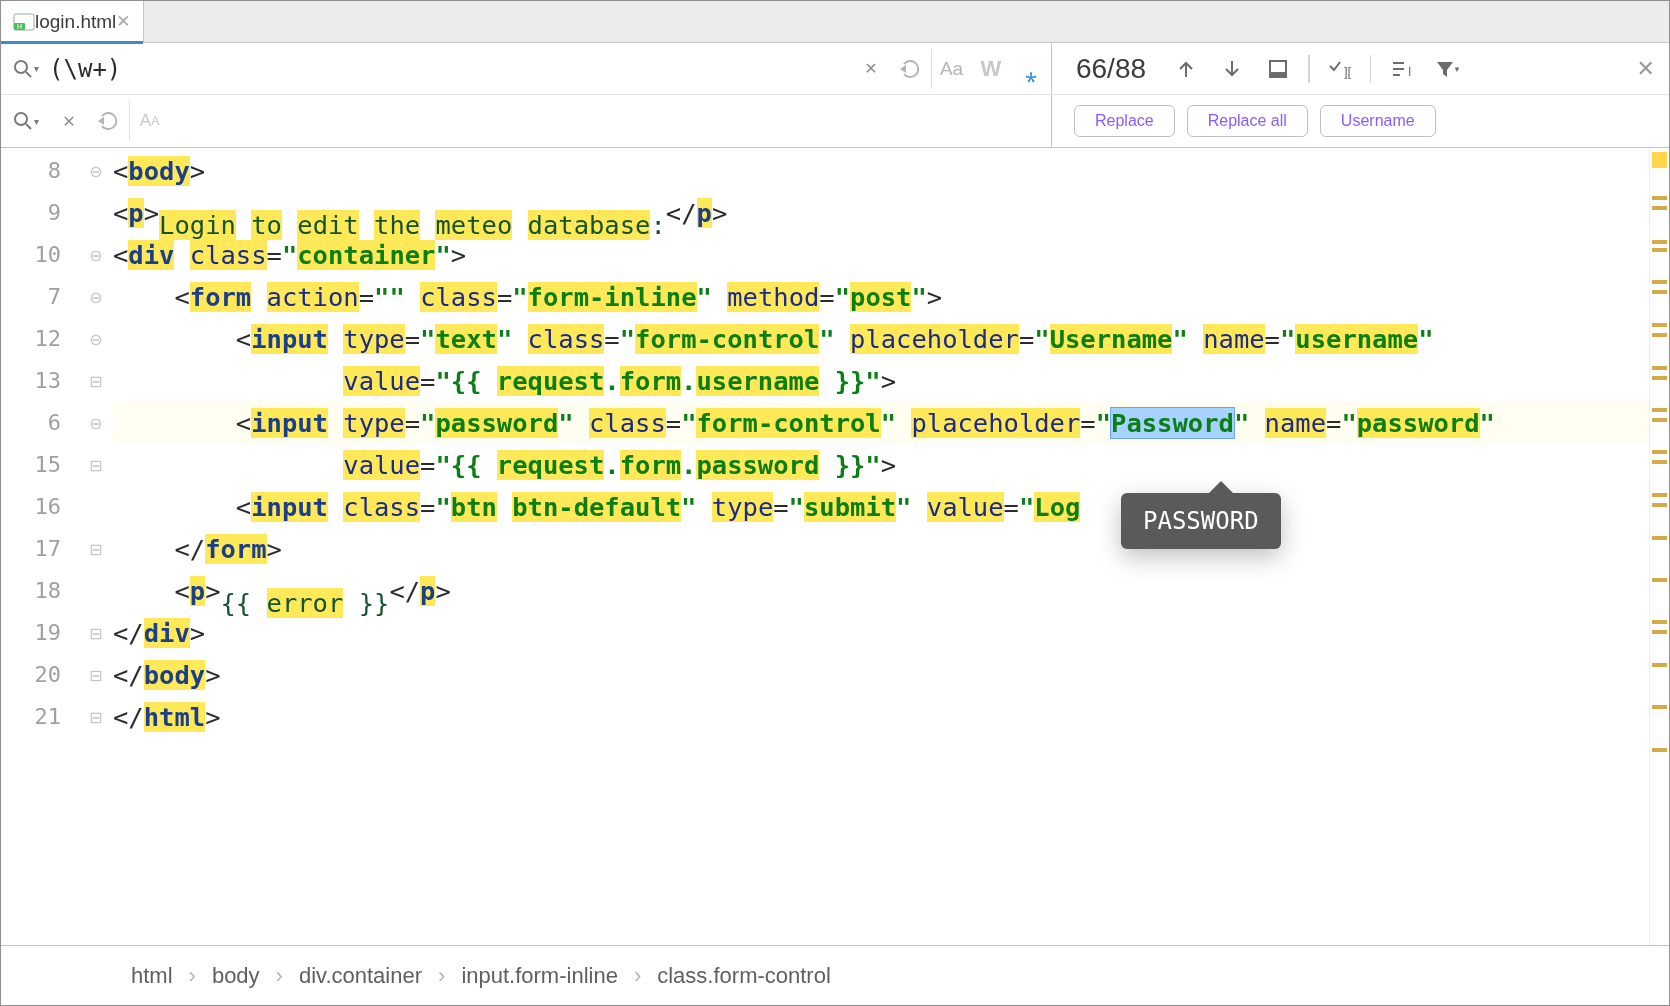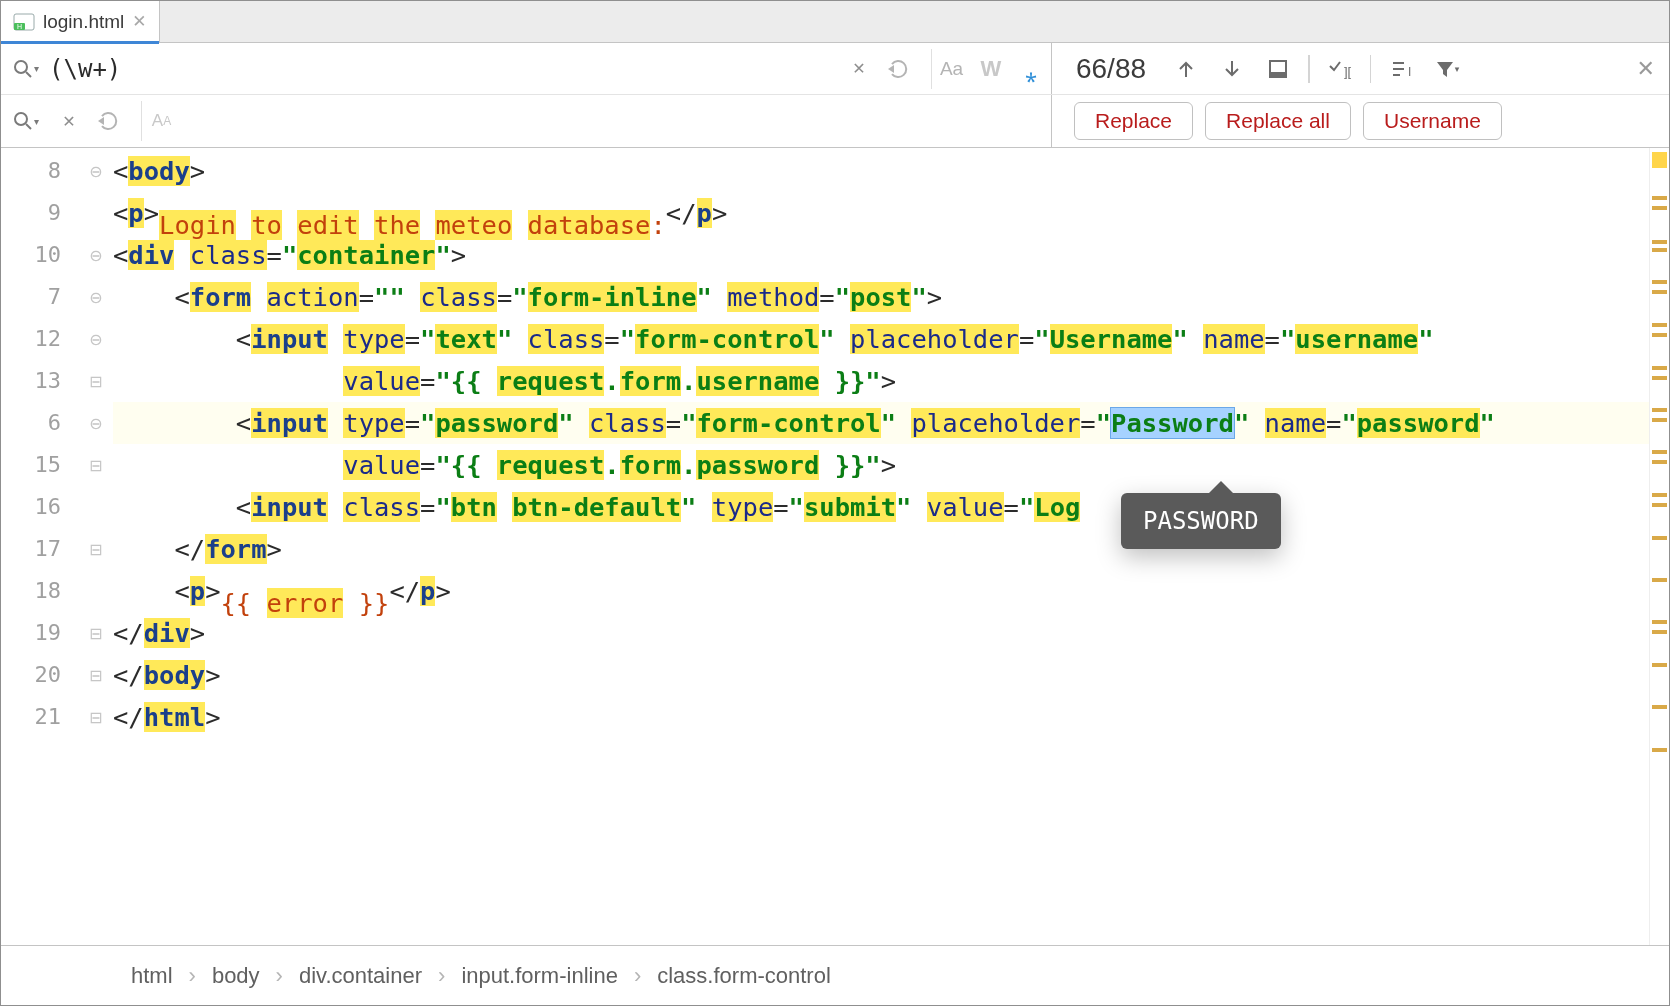--- a/index.html
+++ b/index.html
@@ -18,21 +18,20 @@
   border-bottom: 1.5px solid #c4c4c4;
   display: flex;
   align-items: stretch;
 }
 .tab {
   background: #fff;
   border-right: 1.5px solid #c4c4c4;
   display: flex;
   align-items: center;
   padding: 0 12px;
-  gap: 8px;
   position: relative;
 }
 .tab::after {
   content: "";
   position: absolute;
   left: 0; right: 0; bottom: -2px;
   height: 3px;
   background: #3e86d6;
 }
 .tab .file-icon {
@@ -81,21 +80,21 @@
 .search-icons {
   display: flex;
   align-items: center;
   gap: 0;
 }
 .icon-btn {
   width: 40px; height: 40px;
   display: flex; align-items: center; justify-content: center;
   color: #8e8e8e;
 }
-.icon-btn.divider-left { border-left: 1.5px solid #e0e0e0; margin-left: 12px; }
+.icon-btn.divider-left { border-left: 1.5px solid #e0e0e0; margin-left: 0; }
 .icon-btn.active { color: #2f8fd8; }
 .search-right {
   flex: 1;
   display: flex;
   align-items: center;
   border-left: 1.5px solid #c4c4c4;
   padding: 0 14px;
   gap: 14px;
 }
 .match-count { font-size: 28px; color: #3b3b3b; min-width: 90px; text-align: center; }
@@ -110,22 +109,22 @@
   display: flex;
   gap: 12px;
   align-items: center;
   padding-left: 8px;
 }
 .btn {
   border: 1.5px solid #c0c0c0;
   background: #fff;
   border-radius: 6px;
   padding: 6px 20px;
-  font-size: 21px;
-  color: #b91c1c;
+  font-size: 16px;
+  color: #8b5cf6;
 }
 
 .editor-wrap {
   display: flex;
   height: calc(1006px - 42px - 104px - 60px - 3px);
   position: relative;
 }
 .gutter {
   flex: 0 0 78px;
   text-align: right;
@@ -159,21 +158,21 @@
   display: flex;
   align-items: center;
 }
 .code-line.current { background: #fffef0; }
 .hl { background: #ffe959; }
 .sel { background: #a6d2ff; outline: 1.5px solid #6aa8e8; }
 .punct { color: #2b2b2b; }
 .tag { color: #1b3f8b; font-weight: 600; }
 .attr { color: #1a2a8a; }
 .str { color: #0b7e15; font-weight: 600; }
-.txt { color: #c2410c; margin-top: 24px; }
+.txt { color: #14532d; margin-top: 24px; }
 
 .right-marker {
   flex: 0 0 20px;
   background: #fff;
   position: relative;
   border-left: 1px solid #eee;
 }
 .marker { position: absolute; left: 2px; right: 2px; height: 4px; background: #d9a948; }
 .marker.big { height: 16px; background: #ffd54a; }
 

